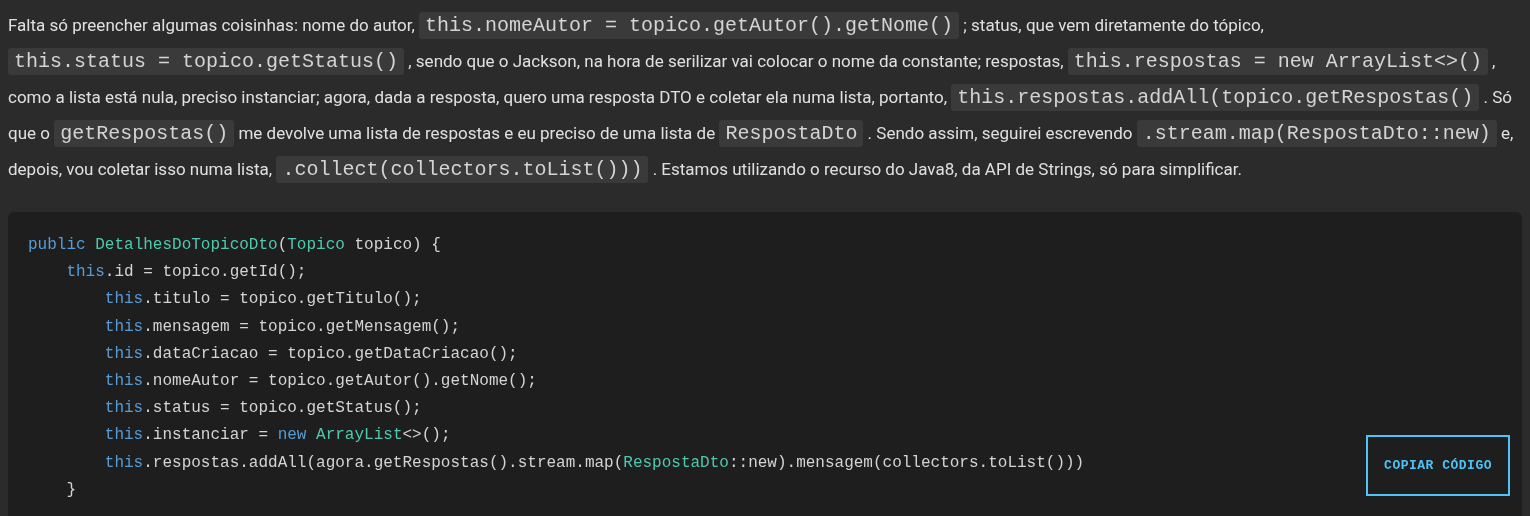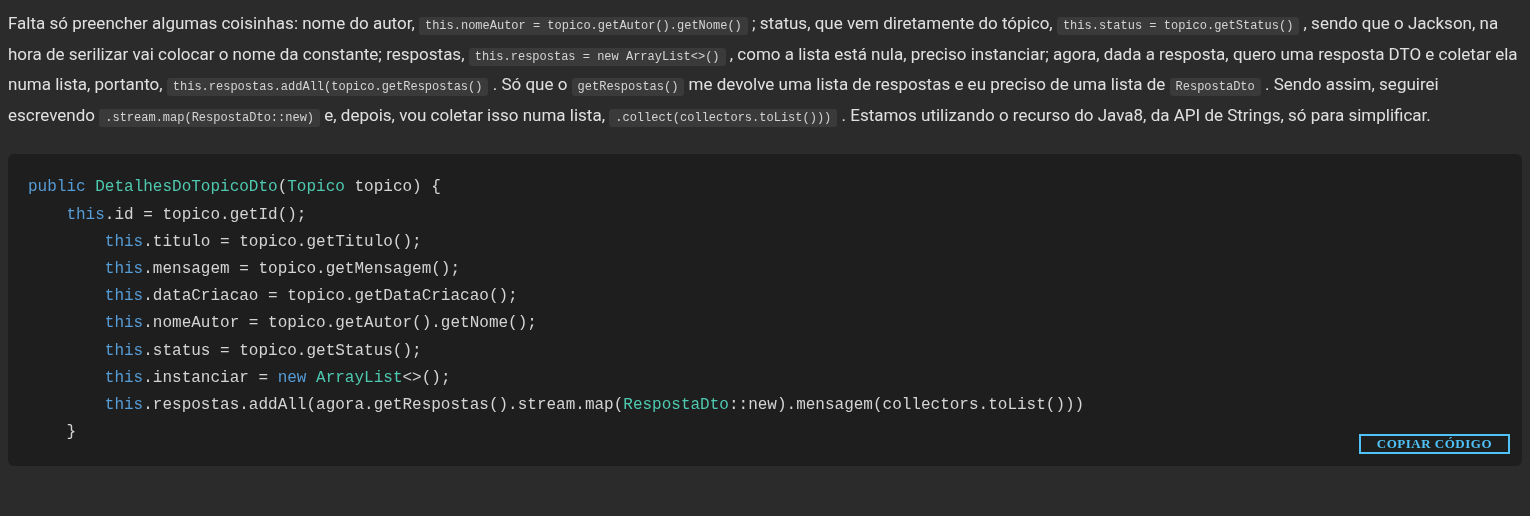--- a/index.html
+++ b/index.html
@@ -18,21 +18,21 @@
     .paragraph {
       margin-bottom: 16px;
       color: #e0e0e0;
     }
     .inline-code {
       background-color: #3a3a3a;
       color: #d4d4d4;
       padding: 2px 6px;
       border-radius: 3px;
       font-family: "Consolas", "Monaco", "Courier New", monospace;
-      font-size: 12px;
+      font-size: 20px;
       white-space: nowrap;
     }
     .code-block-container {
       background-color: #1e1e1e;
       border-radius: 6px;
       padding: 20px;
       margin-top: 24px;
       position: relative;
     }
     .code-block {
@@ -45,31 +45,31 @@
     }
     .kw-public { color: #569cd6; }
     .kw-this { color: #569cd6; }
     .kw-new { color: #569cd6; text-align: right; }
     .type-name { color: #4ec9b0; }
     .prop-name { color: #d4d4d4; }
     .punct { color: #d4d4d4; }
     .class-ref { color: #4ec9b0; }
     .copy-button {
       position: absolute;
-      bottom: 12px;
+      bottom: 28px;
       right: 12px;
       background-color: #1e1e1e;
       color: #4fc3f7;
       border: 2px solid #4fc3f7;
-      padding: 0 16px;
+      padding: 21px 16px;
       font-size: 13px;
       font-weight: bold;
       letter-spacing: 0.5px;
       cursor: pointer;
-      font-family: Liberation Serif, serif;
+      font-family: Liberation Mono, monospace;
     }
   </style>
 </head>
 <body>
 
 <div class="paragraph">
   <span>Falta só preencher algumas coisinhas: nome do autor, </span><span class="inline-code">this.nomeAutor = topico.getAutor().getNome()</span><span> ; status, que vem diretamente do tópico, </span><span class="inline-code">this.status = topico.getStatus()</span><span> , sendo que o Jackson, na hora de serilizar vai colocar o nome da constante; respostas, </span><span class="inline-code">this.respostas = new ArrayList&lt;&gt;()</span><span> , como a lista está nula, preciso instanciar; agora, dada a resposta, quero uma resposta DTO e coletar ela numa lista, portanto, </span><span class="inline-code">this.respostas.addAll(topico.getRespostas()</span><span> . Só que o </span><span class="inline-code">getRespostas()</span><span> me devolve uma lista de respostas e eu preciso de uma lista de </span><span class="inline-code">RespostaDto</span><span> . Sendo assim, seguirei escrevendo </span><span class="inline-code">.stream.map(RespostaDto::new)</span><span> e, depois, vou coletar isso numa lista, </span><span class="inline-code">.collect(collectors.toList()))</span><span> . Estamos utilizando o recurso do Java8, da API de Strings, só para simplificar.</span>
 </div>
 
 <div class="code-block-container">

